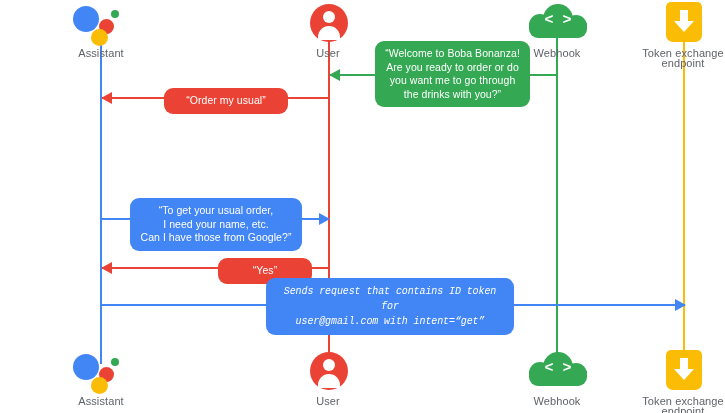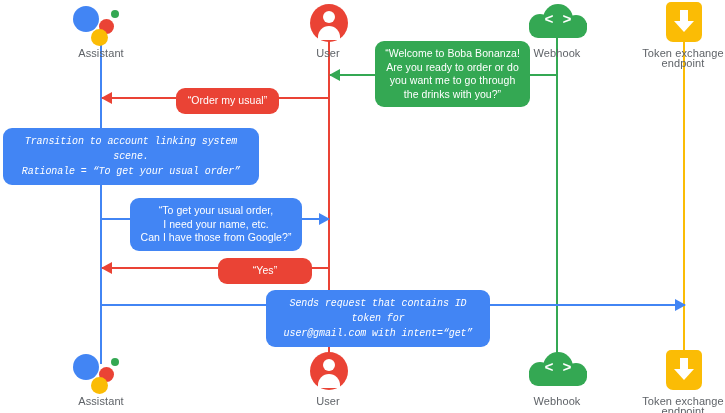--- a/index.html
+++ b/index.html
@@ -280,39 +280,37 @@
   </div>
   <div class="bubble chat green" style="left:375px; top:41px; width:155px;">“Welcome to Boba Bonanza!
 Are you ready to order or do
 you want me to go through
 the drinks with you?”</div>
 
   <div class="arrow left c-red" style="left:102px; top:97px; width:228px;">
     <span class="line"></span>
     <span class="head"></span>
   </div>
-  <div class="bubble chat red" style="left:176px; top:88px; width:103px;">“Order my usual”</div>
-
-  <div class="bubble sys" style="left:3px; top:128px; width:256px;">Transition to account linking system scene.
-Rationale = “To get your usual order”</div>
+  <div class="bubble chat red" style="left:164px; top:88px; width:124px;">“Order my usual”</div>
+
 
   <div class="arrow right c-blue" style="left:101px; top:218px; width:228px;">
     <span class="line"></span>
     <span class="head"></span>
   </div>
   <div class="bubble chat blue" style="left:130px; top:198px; width:172px;text-align:center;">“To get your usual order,
 I need your name, etc.
 Can I have those from Google?”</div>
 
   <div class="arrow left c-red" style="left:102px; top:267px; width:228px;">
     <span class="line"></span>
     <span class="head"></span>
   </div>
   <div class="bubble chat red" style="left:170px; top:258px; width:94px;margin-left:48px;">“Yes”</div>
 
   <div class="arrow right c-blue" style="left:101px; top:304px; width:584px;">
     <span class="line"></span>
     <span class="head"></span>
   </div>
-  <div class="bubble sys" style="left:266px; top:290px; width:224px;">Sends request that contains ID token for
+  <div class="bubble sys" style="left:266px; top:278px; width:248px;">Sends request that contains ID token for
 user@gmail.com with intent=“get”</div>
 
 </div>
 
 </body></html>

